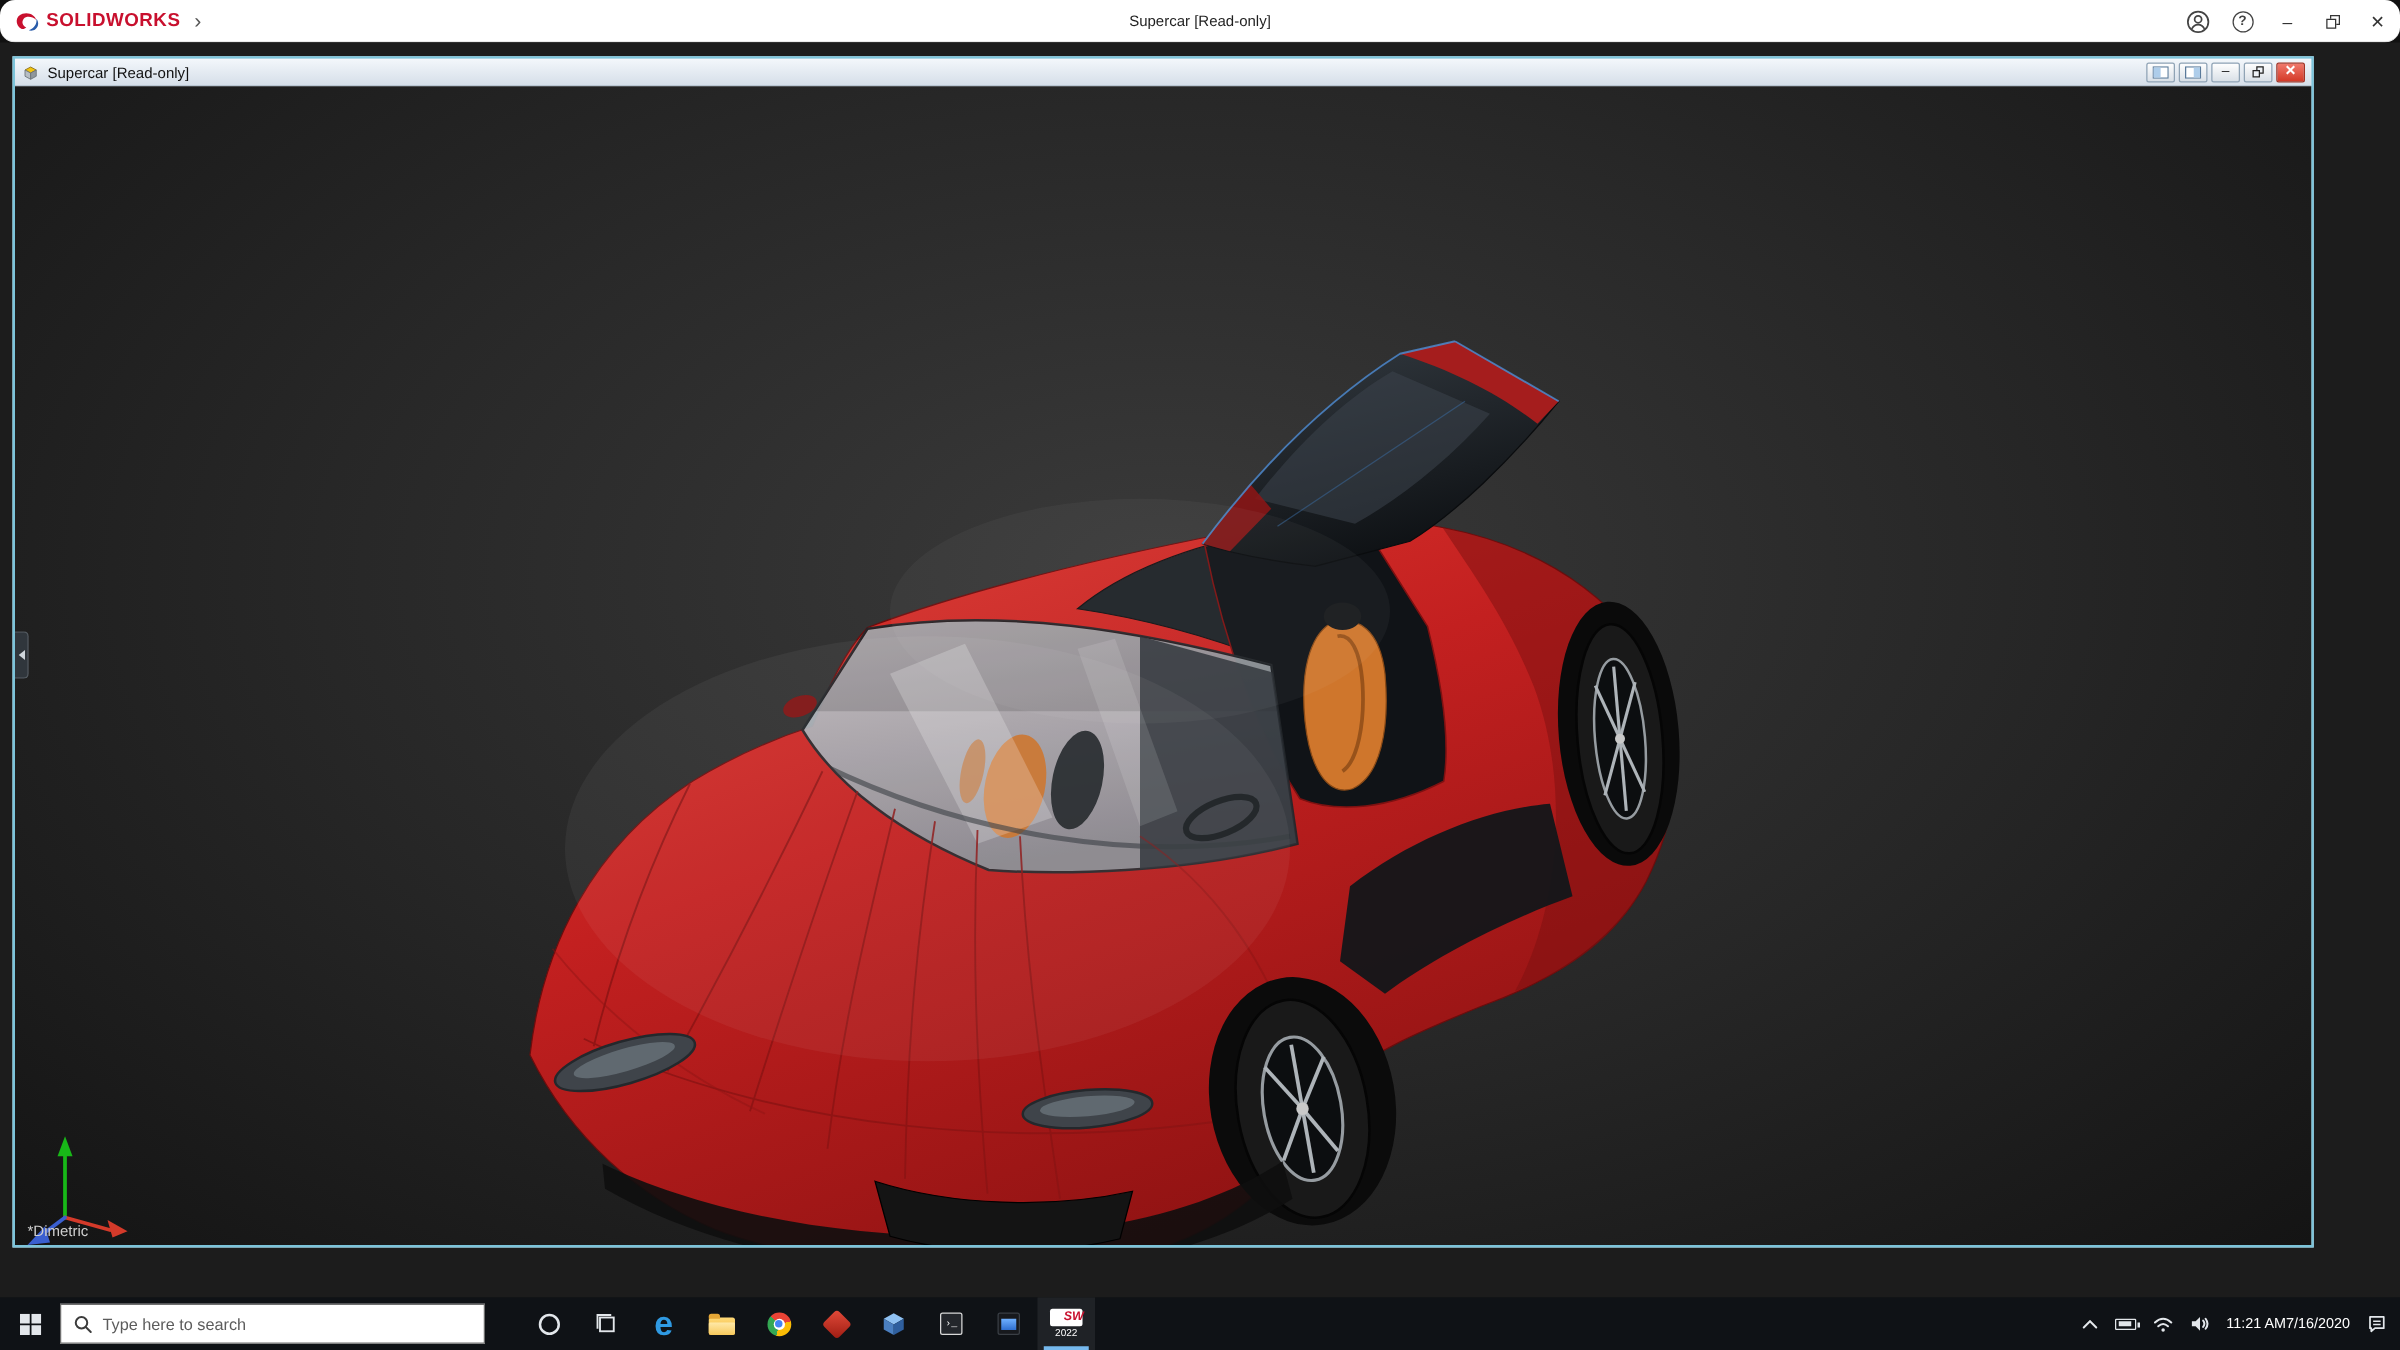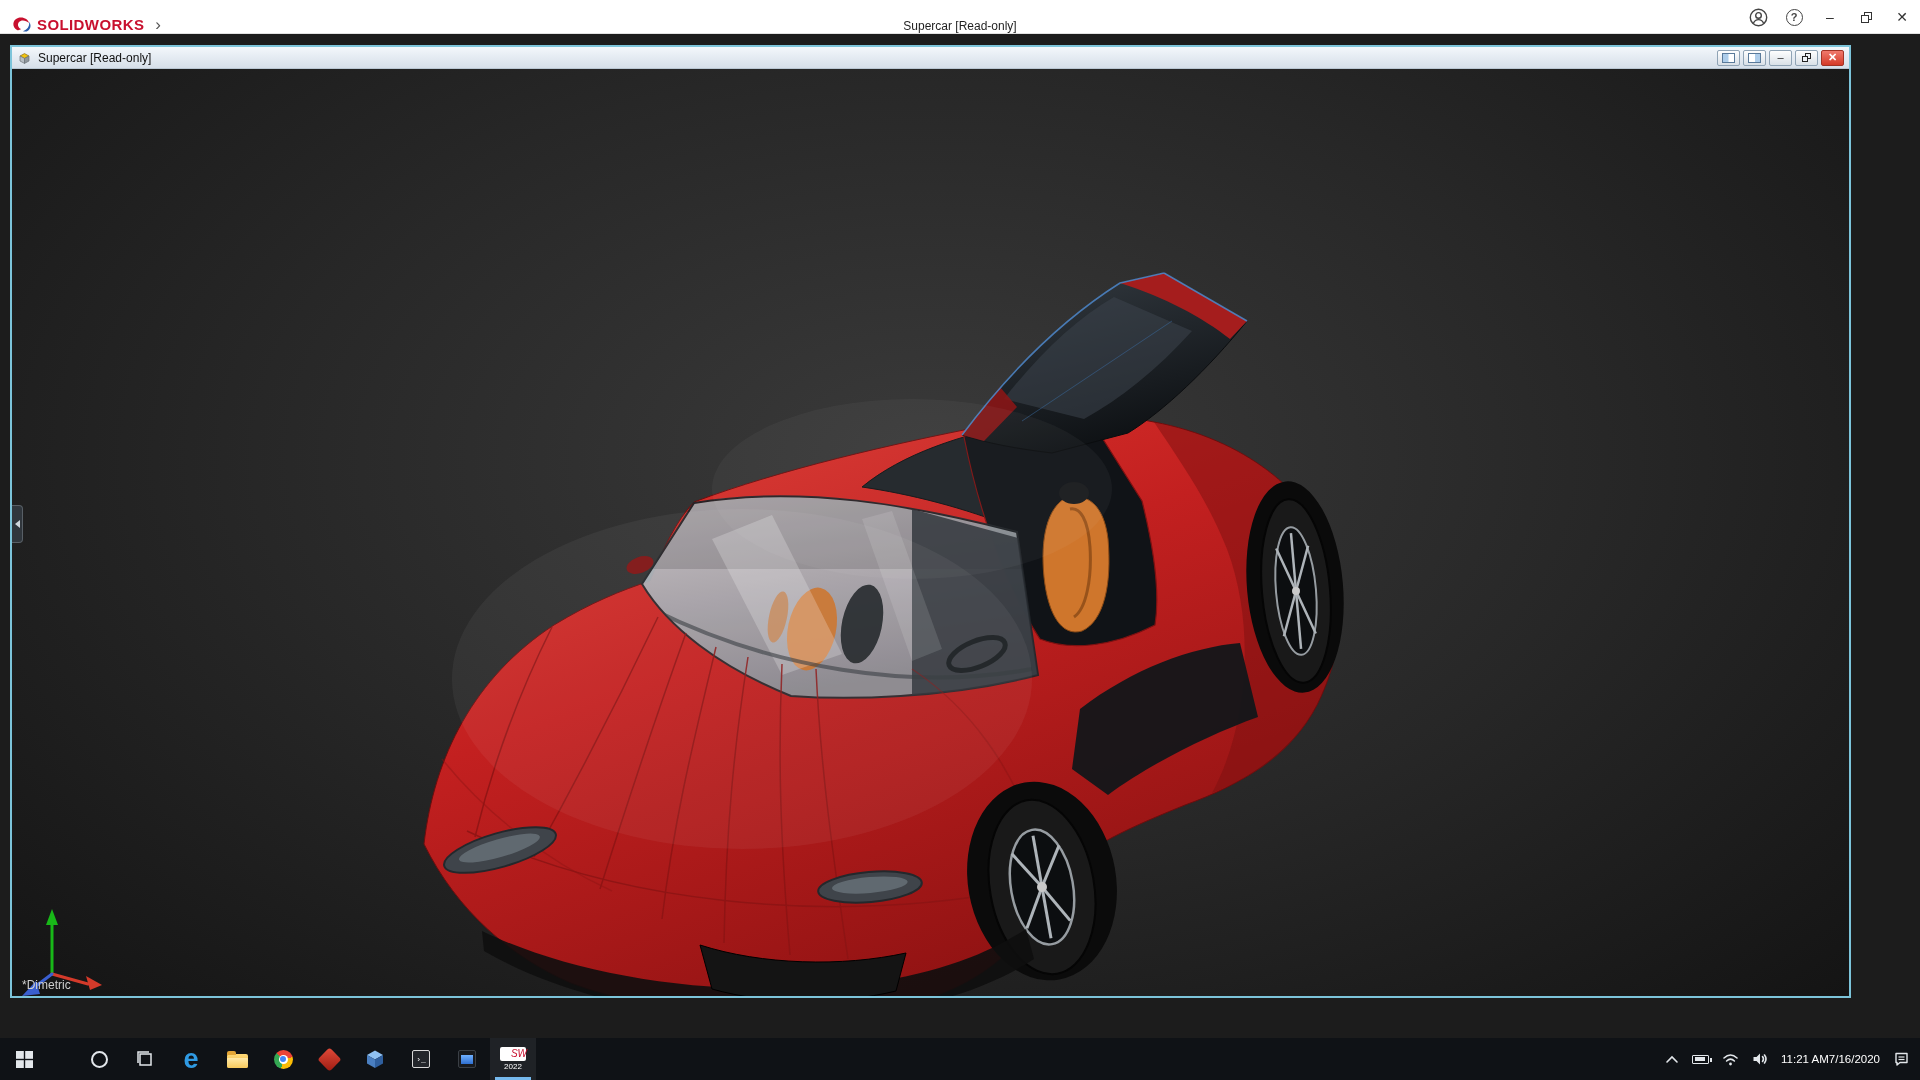--- a/index.html
+++ b/index.html
@@ -2,21 +2,21 @@
 <html><head>
 <meta charset="utf-8">
 <style>
   * { margin:0; padding:0; box-sizing:border-box; }
   html,body { width:1920px; height:1080px; overflow:hidden; background:#111;
               font-family:"Liberation Sans",sans-serif; }
   .app { position:relative; width:1920px; height:1080px; }
 
   
   .titlebar { position:absolute; top:0; left:0; right:0; height:34px; background:#ffffff;
-              display:flex; align-items:flex-end; z-index:10; border-bottom:1px solid #e2e2e2; }
+              display:flex; align-items:center; z-index:10; border-bottom:1px solid #e2e2e2;border-radius:12px; }
   .brand { display:flex; align-items:center; gap:5px; padding-left:10px; }
   .brand-text { color:#c8102e; font-weight:bold; font-size:15px; letter-spacing:.4px; }
   .expand-arrow { color:#555; font-size:17px; line-height:1; padding:0 6px; cursor:default; }
   .app-title { position:absolute; left:50%; transform:translateX(-50%); font-size:12px; color:#1f1f1f; }
   .title-controls { margin-left:auto; display:flex; height:100%; }
   .tc-btn { width:36px; height:34px; display:flex; align-items:center; justify-content:center;
             color:#333; font-size:14px; }
   .help-circle { width:17px; height:17px; border:1.5px solid #444; border-radius:50%;
                  display:flex; align-items:center; justify-content:center; font-size:11px; font-weight:bold; color:#444; }
   .restore { position:relative; width:11px; height:11px; }
@@ -87,21 +87,21 @@
   .red-app { width:17px; height:17px; transform:rotate(45deg); border-radius:3px;
              background:linear-gradient(135deg,#e24b3a,#9e1c12); }
   .cmd { width:18px; height:18px; background:#23262b; border:1px solid #d9d9d9; border-radius:2px;
          color:#fff; font-size:8px; display:flex; align-items:center; justify-content:center;
          font-family:"Liberation Mono",monospace; }
   .media { width:18px; height:18px; background:#17191d; border:1px solid #3a3f45; border-radius:2px;
            display:flex; align-items:center; justify-content:center; }
   .media i { width:12px; height:9px; background:linear-gradient(#6fb0ff,#2f6fd0); display:block; }
   .sw-chip { width:26px; height:14px; background:#fff; border-radius:2px; display:flex;
              align-items:center; justify-content:center; }
-  .sw-chip span { color:#c8102e; font-weight:normal; font-style:italic; font-size:10px; line-height:1;margin-left:12px; }
+  .sw-chip span { color:#c8102e; font-weight:bold; font-style:italic; font-size:10px; line-height:1;margin-left:12px; }
   .sw-year { color:#fff; font-size:8px; margin-top:1px; }
 
   .tray { margin-left:auto; display:flex; align-items:center; gap:13px; padding-right:10px; color:#e8e8e8; }
   .battery { position:relative; width:17px; height:9px; border:1.4px solid #e3e7eb; border-radius:1px; }
   .battery::after { content:""; position:absolute; right:-4px; top:2px; width:2px; height:4px; background:#e3e7eb; }
   .battery i { position:absolute; inset:1.5px; right:3px; background:#e3e7eb; display:block; }
   .clock { display:flex; flex-direction:row; align-items:center; font-size:11.5px; line-height:1.3;
            color:#fff; min-width:62px; }
 
   svg .stroke-w { stroke:#e3e7eb; stroke-width:1.6; fill:none; stroke-linecap:round; }
@@ -329,20 +329,27 @@
   <footer class="taskbar">
     <div class="tb-start">
       <svg width="17" height="17" viewBox="0 0 17 17">
         <rect x="0" y="0" width="7.8" height="7.8" fill="#e3e7eb"></rect>
         <rect x="9.2" y="0" width="7.8" height="7.8" fill="#e3e7eb"></rect>
         <rect x="0" y="9.2" width="7.8" height="7.8" fill="#e3e7eb"></rect>
         <rect x="9.2" y="9.2" width="7.8" height="7.8" fill="#e3e7eb"></rect>
       </svg>
     </div>
 
+    <div class="tb-search">
+      <svg width="15" height="15" viewBox="0 0 15 15">
+        <circle cx="6.2" cy="6.2" r="4.6" fill="none" stroke="#3c3c3c" stroke-width="1.6"></circle>
+        <line x1="9.8" y1="9.8" x2="13.6" y2="13.6" stroke="#3c3c3c" stroke-width="1.6" stroke-linecap="round"></line>
+      </svg>
+      <input type="text" placeholder="Type here to search" style="">
+    </div>
 
     <div class="tb-icons">
       <div class="tb-icon">
         <span class="cortana-ring"></span>
       </div>
       <div class="tb-icon">
         <svg width="20" height="20" viewBox="0 0 20 20">
           <rect x="5" y="5" width="11" height="11" fill="none" stroke="#e3e7eb" stroke-width="1.5"></rect>
           <path d="M3 14 L3 3 L14 3" fill="none" stroke="#e3e7eb" stroke-width="1.5"></path>
         </svg>

